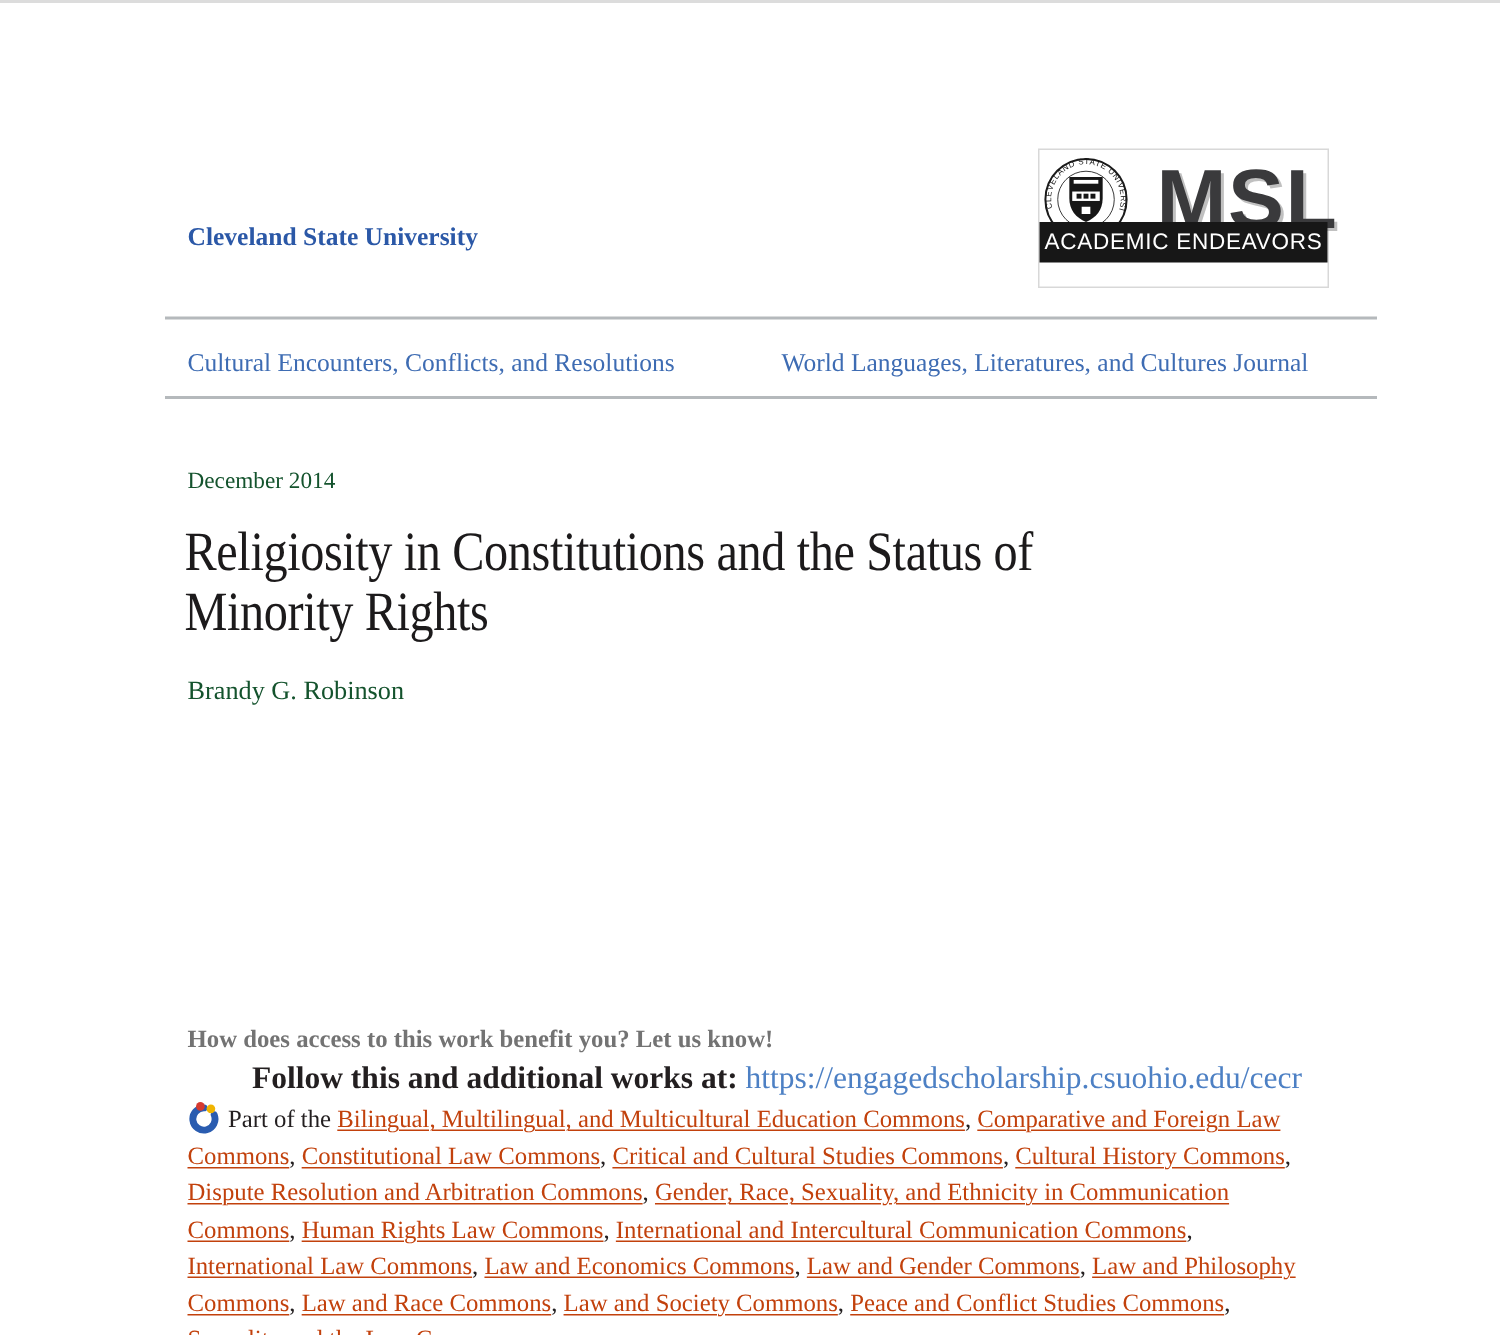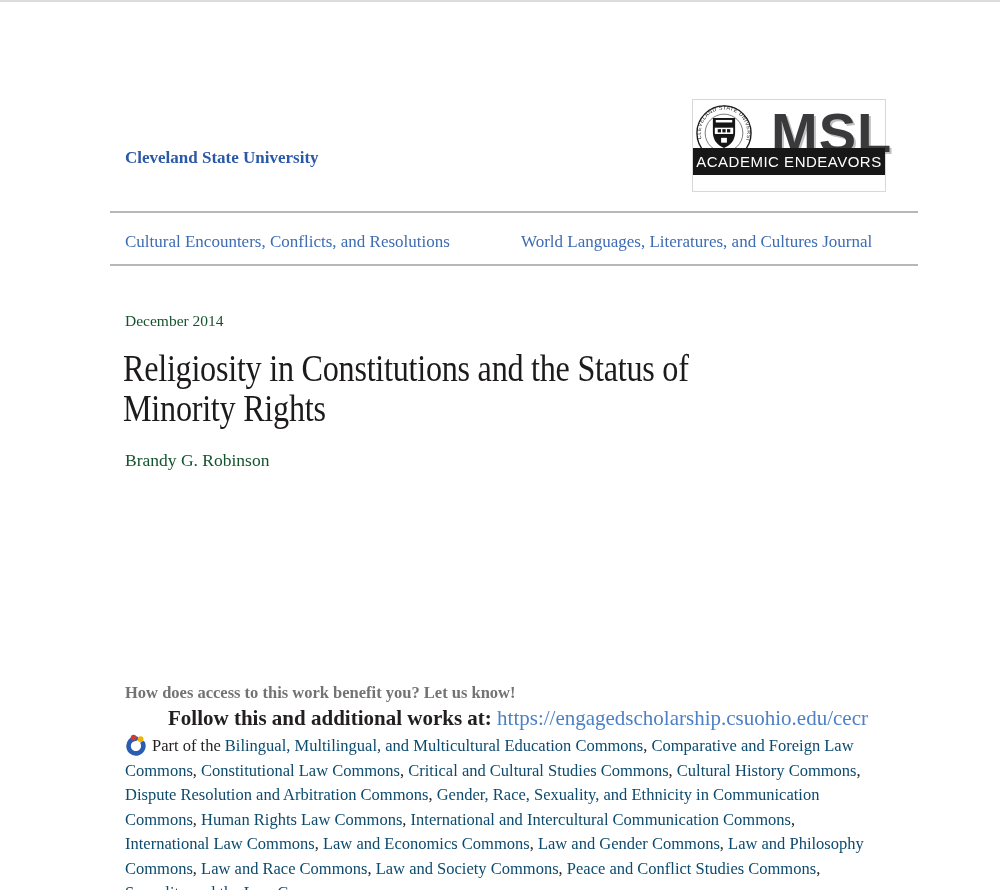--- a/index.html
+++ b/index.html
@@ -77,21 +77,21 @@
   .partof{
     position:absolute;left:125px;top:734px;width:750px;
     font-size:16.5px;line-height:24.5px;color:#231f20;
   }
   .partof .commons-icon{
     display:inline-block;width:22px;height:22px;
     vertical-align:-5px;margin-right:5px;
   }
   .partof .label{font-weight:400;}
   .commons-link{
-    color:#0c4a6e;
+    color:#c2410c;text-decoration:underline;
     text-decoration-thickness:1px;text-underline-offset:2px;cursor:pointer;
   }
   .partof .sep{color:#231f20;}
   
   .seal{flex:0 0 auto;}
 </style>
 </head>
 <body>
 
 <div class="page">

